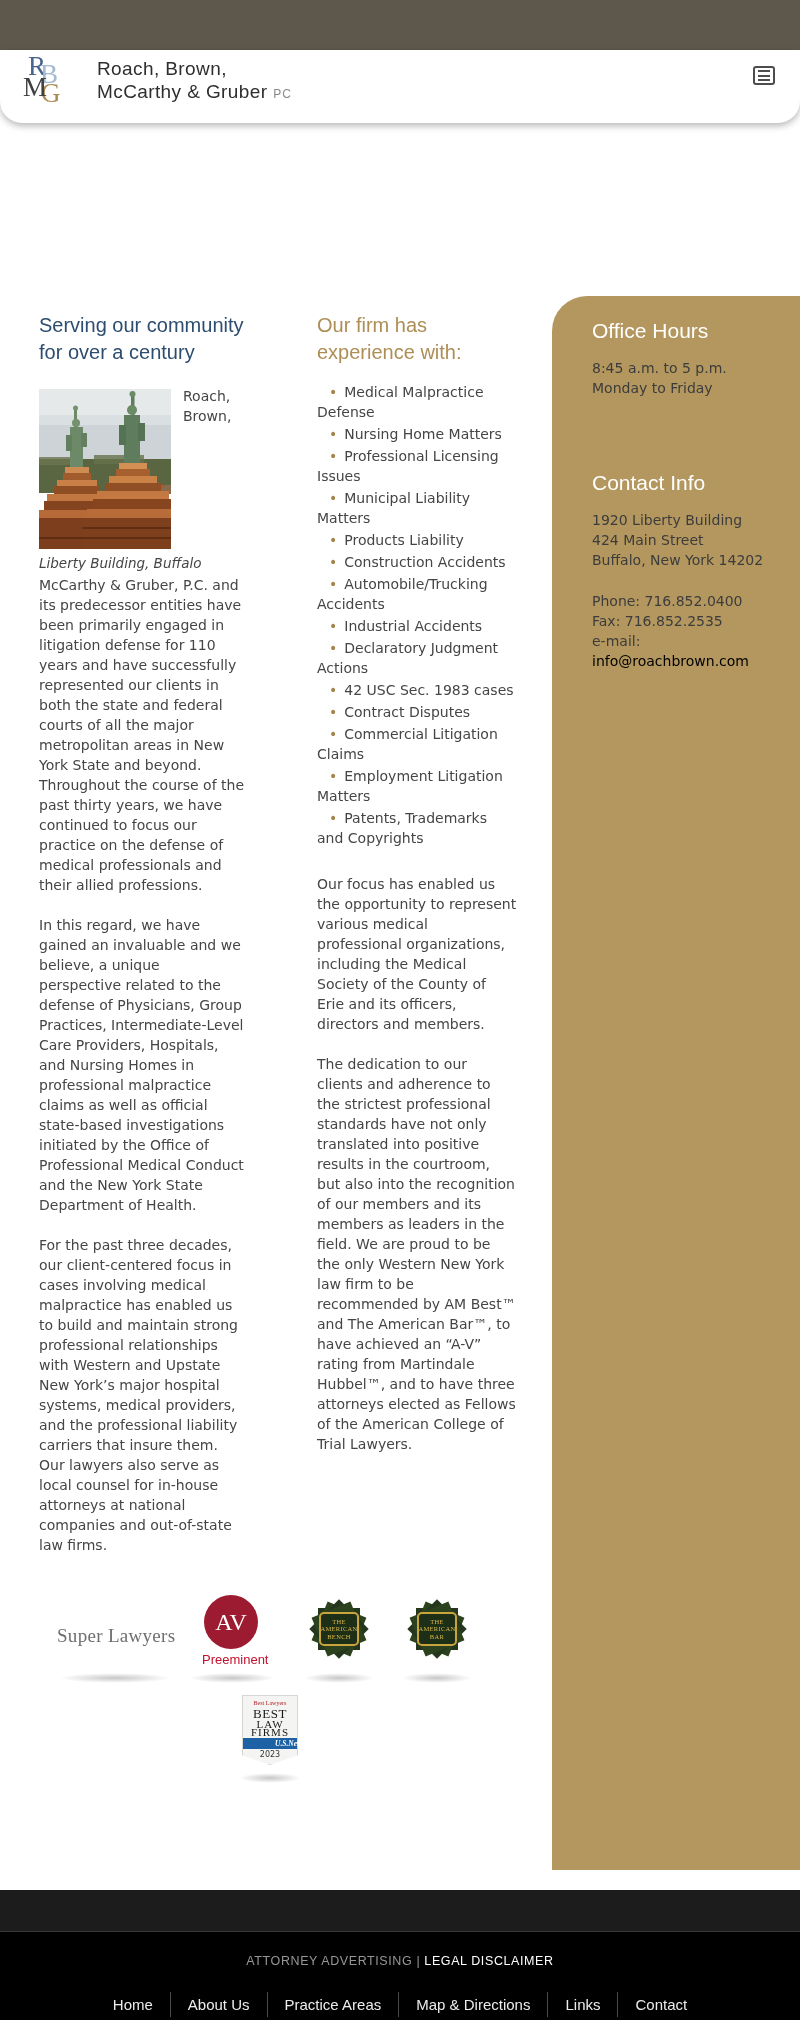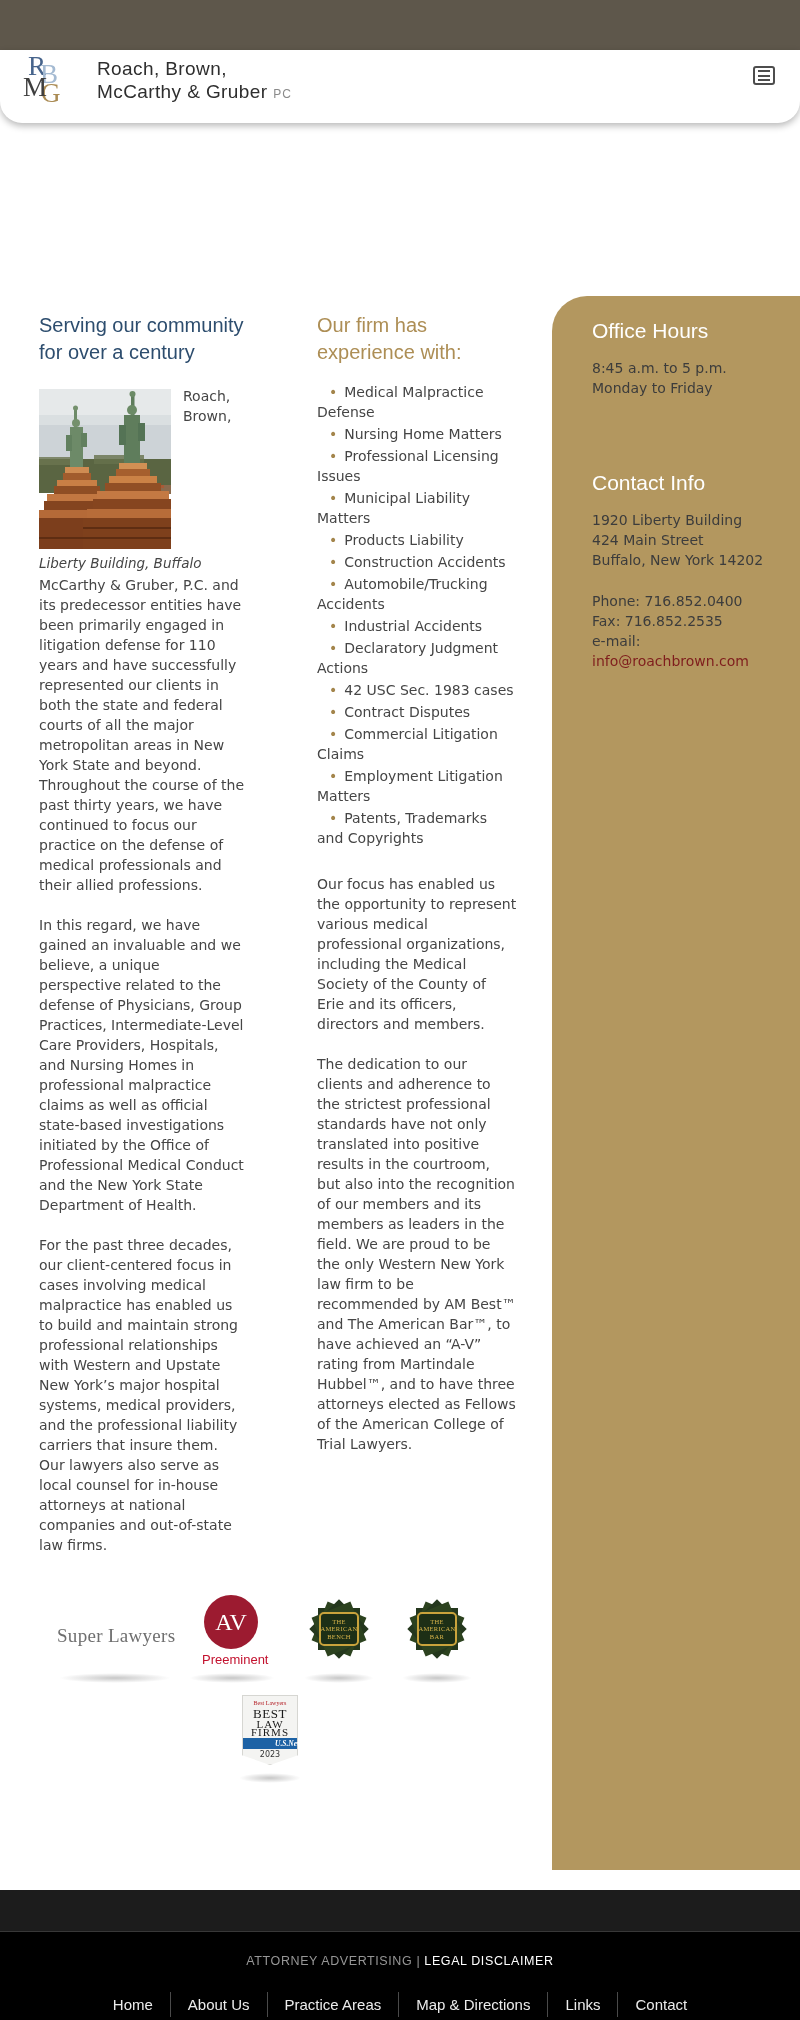--- a/index.html
+++ b/index.html
@@ -49,21 +49,21 @@
 
   
   .sidebar{position:absolute;left:538px;top:0;width:262px;height:1574px;background:#b3975f;
            border-radius:35px 0 0 0;box-sizing:border-box;padding:22px 20px 0 40px;}
   .sb-h{font-family:"Liberation Sans",sans-serif;font-weight:400;color:#ffffff;font-size:21px;line-height:26px;margin:0;}
   .sb-text{color:#3c3c3c;font-size:14px;line-height:20px;}
   .sb-hours{margin-top:14px;}
   .sb-contact-h{margin-top:72px;}
   .sb-addr{margin-top:14px;}
   .sb-phones{margin-top:21px;}
-  .email-link{color:#7f1d1d;text-decoration:none;cursor:pointer;}
+  .email-link{color:#000000;text-decoration:none;cursor:pointer;}
 
   
   .badges{position:absolute;left:25px;top:1299px;width:480px;height:220px;}
   .shadow{position:absolute;height:10px;border-radius:50%;
           background:radial-gradient(ellipse at center,rgba(0,0,0,0.22) 0%,rgba(0,0,0,0) 70%);}
   .sl-logo{position:absolute;left:18px;top:30px;font-family:"Liberation Serif",serif;
            font-size:19px;color:#6f6f6f;letter-spacing:0.3px;white-space:nowrap;}
   .av-badge{position:absolute;left:163px;top:0;width:58px;text-align:center;}
   .av-circle{width:54px;height:54px;margin:0 auto;border-radius:50%;background:#9c1b30;
              display:flex;align-items:center;justify-content:center;

